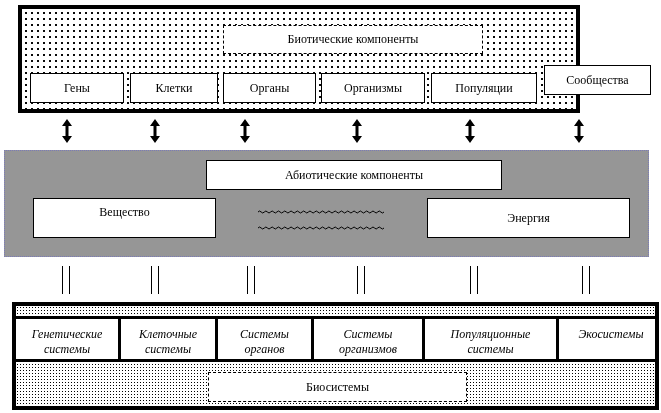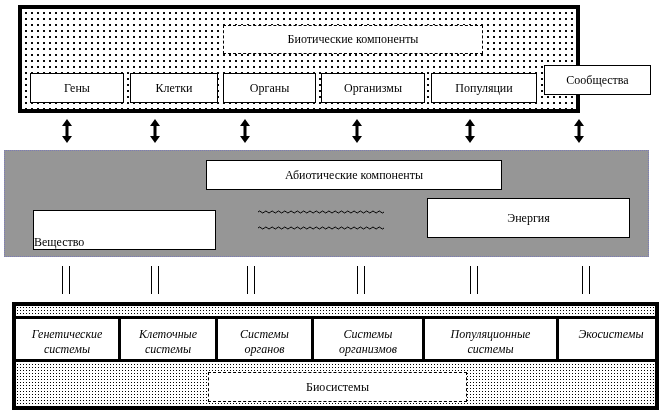--- a/index.html
+++ b/index.html
@@ -80,21 +80,21 @@
   <polygon points="5,0 10,7 6.5,7 6.5,17 10,17 5,24 0,17 3.5,17 3.5,7 0,7" fill="#000"></polygon>
   </svg>
 <svg class="abs arrow" style="left:574px; top:119px;" viewBox="0 0 10 24">
   <polygon points="5,0 10,7 6.5,7 6.5,17 10,17 5,24 0,17 3.5,17 3.5,7 0,7" fill="#000"></polygon>
   </svg>
 
 <div id="abiotic-panel" class="abs"></div>
 <div class="abs solid-box" style="left:206px; top:160px; width:296px; height:30px; border-width:1.5px;">
   <span>Абиотические компоненты</span>
 </div>
-<div class="abs" style="left:33px; top:210px; width:183px; height:40px; border:1.5px solid #000; background:#fff; text-align:left; padding-top:24px; line-height:15px;">
+<div class="abs" style="left:33px; top:198px; width:183px; height:40px; border:1.5px solid #000; background:#fff; text-align:center; padding-top:6px; line-height:15px;">
   <span>Вещество</span>
 </div>
 <div class="abs" style="left:427px; top:198px; width:203px; height:40px; border:1.5px solid #000; background:#fff; text-align:center; padding-top:12px; line-height:15px;">
   <span>Энергия</span>
 </div>
 <svg class="abs wave" style="top:209px;" viewBox="0 0 126 6" preserveAspectRatio="none">
   <path id="wave1" d="M0 3 Q1.575 1 3.15 3 T6.3 3 Q7.875 1 9.45 3 T12.6 3 Q14.174999999999999 1 15.75 3 T18.9 3 Q20.474999999999998 1 22.049999999999997 3 T25.2 3 Q26.775 1 28.349999999999998 3 T31.5 3 Q33.075 1 34.65 3 T37.8 3 Q39.375 1 40.949999999999996 3 T44.099999999999994 3 Q45.675000000000004 1 47.25 3 T50.4 3 Q51.975 1 53.55 3 T56.699999999999996 3 Q58.275 1 59.849999999999994 3 T62.99999999999999 3 Q64.575 1 66.15 3 T69.3 3 Q70.875 1 72.45 3 T75.6 3 Q77.175 1 78.75 3 T81.89999999999999 3 Q83.475 1 85.05 3 T88.19999999999999 3 Q89.775 1 91.35000000000001 3 T94.5 3 Q96.075 1 97.65 3 T100.8 3 Q102.375 1 103.95 3 T107.1 3 Q108.675 1 110.25 3 T113.39999999999999 3 Q114.975 1 116.55 3 T119.69999999999999 3 Q121.275 1 122.85000000000001 3 T126 3" fill="none" stroke="#000" stroke-width="1"></path>
   </svg>
 <svg class="abs wave" style="top:225px;" viewBox="0 0 126 6" preserveAspectRatio="none">
   <path id="wave2" d="M0 3 Q1.575 1 3.15 3 T6.3 3 Q7.875 1 9.45 3 T12.6 3 Q14.174999999999999 1 15.75 3 T18.9 3 Q20.474999999999998 1 22.049999999999997 3 T25.2 3 Q26.775 1 28.349999999999998 3 T31.5 3 Q33.075 1 34.65 3 T37.8 3 Q39.375 1 40.949999999999996 3 T44.099999999999994 3 Q45.675000000000004 1 47.25 3 T50.4 3 Q51.975 1 53.55 3 T56.699999999999996 3 Q58.275 1 59.849999999999994 3 T62.99999999999999 3 Q64.575 1 66.15 3 T69.3 3 Q70.875 1 72.45 3 T75.6 3 Q77.175 1 78.75 3 T81.89999999999999 3 Q83.475 1 85.05 3 T88.19999999999999 3 Q89.775 1 91.35000000000001 3 T94.5 3 Q96.075 1 97.65 3 T100.8 3 Q102.375 1 103.95 3 T107.1 3 Q108.675 1 110.25 3 T113.39999999999999 3 Q114.975 1 116.55 3 T119.69999999999999 3 Q121.275 1 122.85000000000001 3 T126 3" fill="none" stroke="#000" stroke-width="1"></path>

